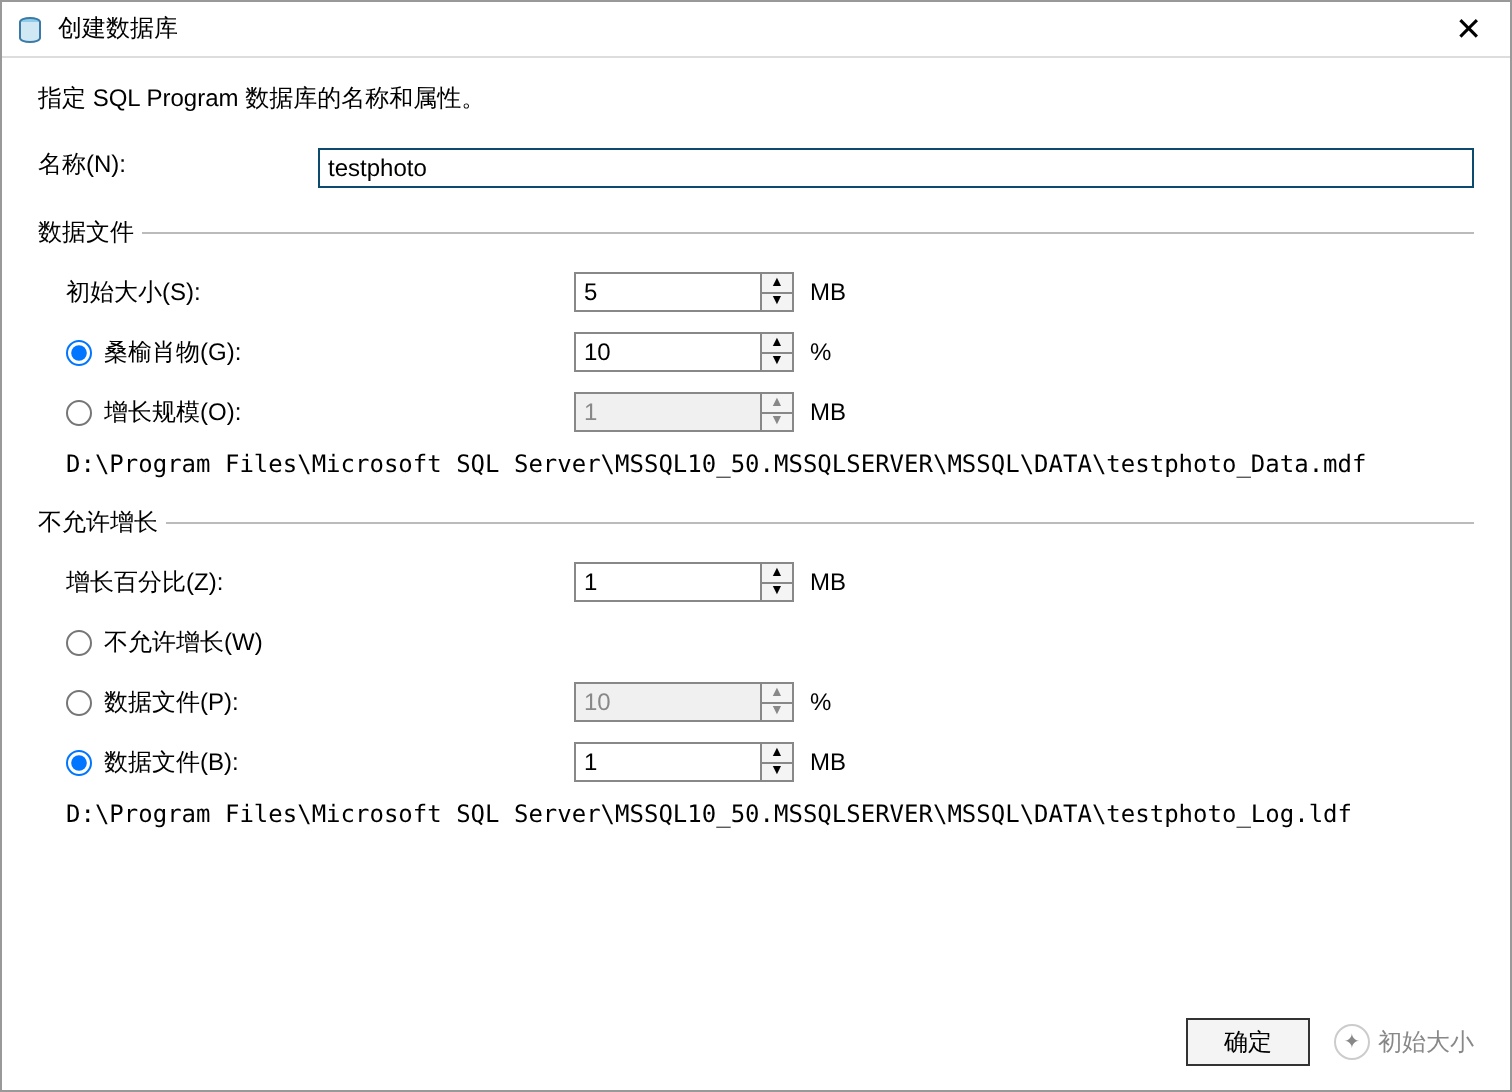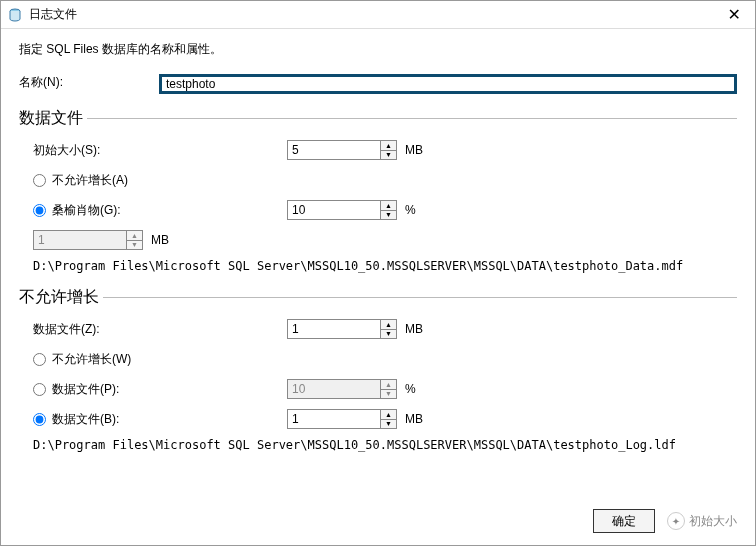--- a/index.html
+++ b/index.html
@@ -7,23 +7,23 @@
 .window { width: 756px; height: 546px; border: 1px solid #999; position: relative; background: #fff; }
 .titlebar { height: 28px; display: flex; align-items: center; padding: 0 6px; border-bottom: 1px solid #ddd; }
 .titlebar-icon { width: 16px; height: 16px; margin-right: 6px; display: inline-flex; align-items: center; justify-content: center; }
 .titlebar-title { flex: 1; font-size: 12px; }
 .close-btn { font-size: 16px; padding: 0 8px; cursor: pointer; }
 .content { padding: 12px 18px; }
 .desc { margin-bottom: 16px; font-size: 12px; }
 .label-col { width: 140px; font-size: 12px; }
 .name-row { display: flex; align-items: flex-start; margin-bottom: 14px; }
 .name-row .label-col { width: 140px; }
-.name-input { flex: 1; height: 20px; border: 3px solid #0c4a6e; padding: 1px 4px; font-size: 12px; font-family: inherit; }
+.name-input { flex: 1; height: 20px; border: 1px solid #0c4a6e; padding: 1px 4px; font-size: 12px; font-family: inherit; }
 fieldset { border: none; border-top: 1px solid #bbb; margin: 4px 0 10px 0; padding: 0; }
-fieldset legend { font-size: 16px; padding: 0 4px 0 0; margin-left: 0; }
+fieldset legend { font-size: 12px; padding: 0 4px 0 0; margin-left: 0; }
 .group-body { padding: 10px 0 4px 14px; }
 .grow { display: flex; align-items: center; margin-bottom: 8px; min-height: 22px; }
 .grow .label-col { width: 254px; display: flex; align-items: center; }
 .grow input[type=radio] { margin-right: 6px; }
 .spinner { width: 110px; height: 20px; border: 1px solid #888; display: flex; background: #fff; }
 .spinner.disabled { background: #f0f0f0; color: #888; }
 .spinner-input { flex: 1; border: none; padding: 1px 4px; font-size: 12px; font-family: inherit; background: transparent; outline: none; width: 100%; }
 .spinner.disabled .spinner-input { color: #888; }
 .spinner-btns { width: 16px; border-left: 1px solid #888; display: flex; flex-direction: column; }
 .spinner-btn { flex: 1; font-size: 7px; line-height: 1; display: flex; align-items: center; justify-content: center; background: #f4f4f4; cursor: pointer; user-select: none; }
@@ -39,26 +39,26 @@
 <body>
 
 <div class="window">
   <div class="titlebar">
     <span class="titlebar-icon">
       <svg width="14" height="14" viewBox="0 0 14 14">
           <ellipse cx="7" cy="3" rx="5" ry="2" fill="#8fcce8" stroke="#3a7aa8"></ellipse>
           <path d="M2 3v8c0 1.1 2.2 2 5 2s5-.9 5-2V3" fill="#cfe8f4" stroke="#3a7aa8"></path>
         </svg>
     </span>
-    <span class="titlebar-title">日志文件</span>
+    <span class="titlebar-title">创建数据库</span>
     <span class="close-btn">✕</span>
   </div>
 
   <div class="content">
-    <div class="desc">指定 SQL Files 数据库的名称和属性。</div>
+    <div class="desc">指定 SQL Program 数据库的名称和属性。</div>
 
     <div class="name-row">
       <div class="label-col">名称(N):</div>
       <input type="text" class="name-input" value="testphoto" style="">
     </div>
 
     <fieldset>
       <legend>数据文件</legend>
       <div class="group-body">
         <div class="grow">
@@ -66,62 +66,60 @@
           <div class="spinner">
             <input class="spinner-input" value="5" style="">
             <div class="spinner-btns">
                 <div class="spinner-btn">▲</div>
                 <div class="spinner-btn">▼</div>
               </div>
           </div>
           <span class="unit">MB</span>
         </div>
 
-        <div class="grow">
-          <div class="label-col">
-              <input type="radio" name="dgrow" style="">
-              <span>不允许增长(A)</span>
-            </div>
-        </div>
 
         <div class="grow">
           <div class="label-col">
               <input type="radio" name="dgrow" checked="" style="">
               <span>桑榆肖物(G):</span>
             </div>
           <div class="spinner">
             <input class="spinner-input" value="10" style="">
             <div class="spinner-btns">
                 <div class="spinner-btn">▲</div>
                 <div class="spinner-btn">▼</div>
               </div>
           </div>
           <span class="unit">%</span>
         </div>
 
         <div class="grow">
+          <div class="label-col">
+              <input type="radio" name="dgrow" style="">
+              <span>增长规模(O):</span>
+            </div>
           <div class="spinner disabled">
             <input class="spinner-input" disabled="" value="1" style="">
             <div class="spinner-btns">
                 <div class="spinner-btn">▲</div>
                 <div class="spinner-btn">▼</div>
               </div>
           </div>
           <span class="unit">MB</span>
         </div>
 
         <div class="path">D:\Program Files\Microsoft SQL Server\MSSQL10_50.MSSQLSERVER\MSSQL\DATA\testphoto_Data.mdf</div>
       </div>
     </fieldset>
 
     <fieldset>
       <legend>不允许增长</legend>
       <div class="group-body">
         <div class="grow">
-          <div class="label-col">数据文件(Z):</div>
+          <div class="label-col">增长百分比(Z):</div>
           <div class="spinner">
             <input class="spinner-input" value="1" style="">
             <div class="spinner-btns">
                 <div class="spinner-btn">▲</div>
                 <div class="spinner-btn">▼</div>
               </div>
           </div>
           <span class="unit">MB</span>
         </div>
 

